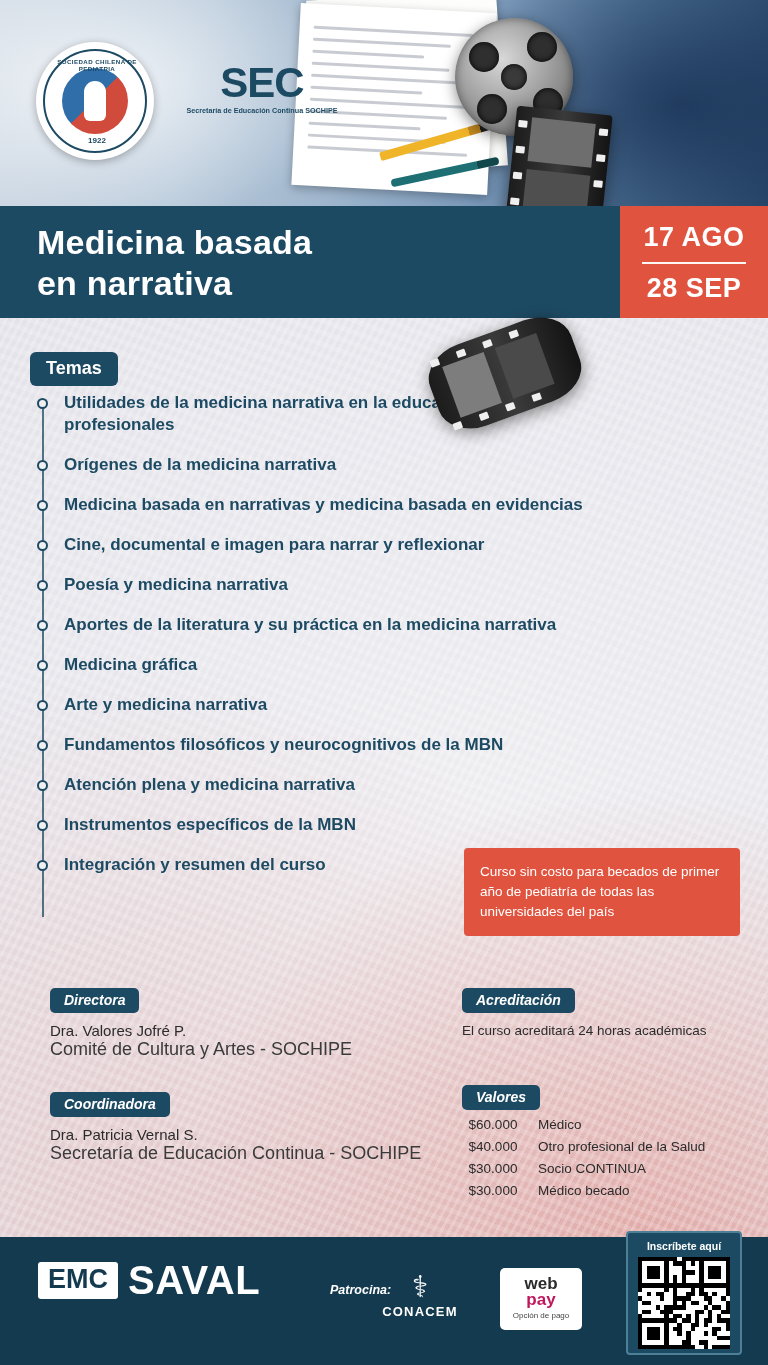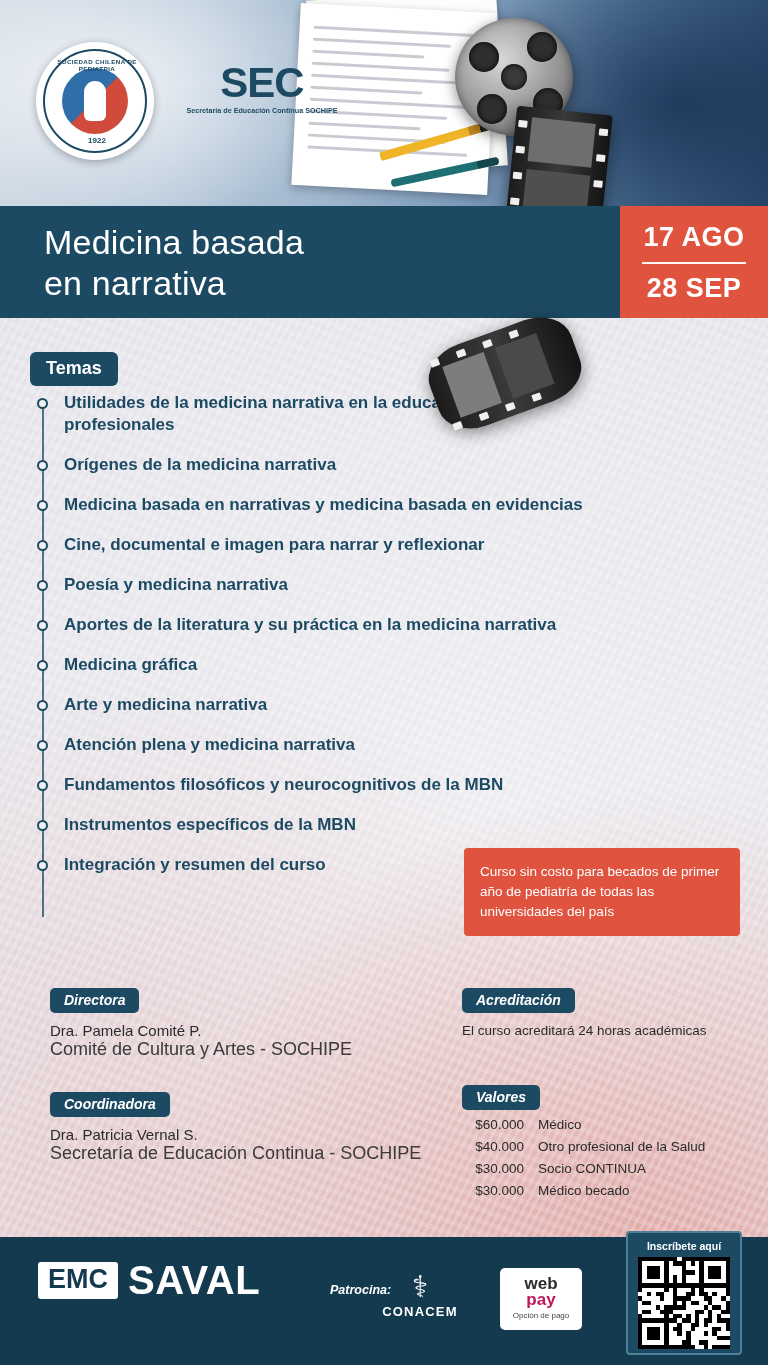--- a/index.html
+++ b/index.html
@@ -82,22 +82,22 @@
   .s1{ left:505px; top:110px; width:96px; height:230px; transform:rotate(6deg); border-radius:4px; }
   .s2{ left:430px; top:330px; width:150px; height:86px; transform:rotate(-20deg); border-radius:40px/30px; }
   .perf{ position:absolute; width:9px; height:7px; background:#efefef; border-radius:1px; }
 
   
   .titlebar{
     position:absolute; top:206px; left:0; width:768px; height:112px;
     background:#1d4a63;
   }
   .title{
-    position:absolute; left:44px; top:222px; width:420px;
-    color:#fff; font-weight:normal; font-size:34px; line-height:41px;
+    position:absolute; left:37px; top:222px; width:420px;
+    color:#fff; font-weight:bold; font-size:34px; line-height:41px;
     letter-spacing:.2px;
   }
   .dates{
     position:absolute; right:0; top:206px; width:148px; height:112px;
     background:#e0533f; color:#fff; text-align:center;
   }
   .dates .d1, .dates .d2{ font-weight:bold; font-size:27px; letter-spacing:.5px; }
   .dates .d1{ padding-top:16px; }
   .dates .sep{ width:104px; height:2px; background:#fff; margin:9px auto; opacity:.95; }
 
@@ -130,21 +130,21 @@
   }
   .blk{ position:absolute; }
   .blk .name{ color:#2b2b2b; font-size:15px; margin-top:9px; }
   .blk .sub{ color:#3a3a3a; font-size:18px; margin-top:0; }
   .b-dir{ left:50px; top:988px; }
   .b-coor{ left:50px; top:1092px; }
   .b-acr{ left:462px; top:988px; }
   .b-val{ left:462px; top:1085px; }
   .acr-txt{ color:#2b2b2b; font-size:13.5px; margin-top:10px; }
   .val-row{ display:flex; gap:14px; font-size:13.5px; color:#2b2b2b; margin-top:7px; }
-  .val-row .price{ width:62px; text-align:right; }
+  .val-row .price{ width:62px; text-align:center; }
 
   
   .footer{
     position:absolute; left:0; bottom:0; width:768px; height:128px; background:#143a4f;
   }
   .emc{ position:absolute; left:38px; top:1258px; color:#fff; }
   .emc .row1{ display:flex; align-items:center; }
   .emc .badge{
     background:#fff; color:#143a4f; font-weight:bold; font-size:27px;
     padding:2px 10px 4px; border-radius:3px; letter-spacing:0px;
@@ -293,31 +293,31 @@
   <div class="rail"></div>
   <div class="topics">
     <div class="topic"><span class="dot"></span><span class="txt" style="display:inline-block;max-width:440px;">Utilidades de la medicina narrativa en la educación de profesionales</span></div>
     <div class="topic"><span class="dot"></span><span class="txt">Orígenes de la medicina narrativa</span></div>
     <div class="topic"><span class="dot"></span><span class="txt">Medicina basada en narrativas y medicina basada en evidencias</span></div>
     <div class="topic"><span class="dot"></span><span class="txt">Cine, documental e imagen para narrar y reflexionar</span></div>
     <div class="topic"><span class="dot"></span><span class="txt">Poesía y medicina narrativa</span></div>
     <div class="topic"><span class="dot"></span><span class="txt">Aportes de la literatura y su práctica en la medicina narrativa</span></div>
     <div class="topic"><span class="dot"></span><span class="txt">Medicina gráfica</span></div>
     <div class="topic"><span class="dot"></span><span class="txt">Arte y medicina narrativa</span></div>
+    <div class="topic"><span class="dot"></span><span class="txt">Fundamentos filosóficos y neurocognitivos de la MBN</span></div>
     <div class="topic"><span class="dot"></span><span class="txt">Atención plena y medicina narrativa</span></div>
-    <div class="topic"><span class="dot"></span><span class="txt">Fundamentos filosóficos y neurocognitivos de la MBN</span></div>
     <div class="topic"><span class="dot"></span><span class="txt">Instrumentos específicos de la MBN</span></div>
     <div class="topic"><span class="dot"></span><span class="txt">Integración y resumen del curso</span></div>
   </div>
 
   <div class="freebox">Curso sin costo para becados de primer año de pediatría de todas las universidades del país</div>
 
   <div class="blk b-dir">
     <span class="chip">Directora</span>
-    <div class="name">Dra. Pamela Comité P.</div>
+    <div class="name">Dra. Valores Jofré P.</div>
     <div class="sub">Comité de Cultura y Artes - SOCHIPE</div>
   </div>
 
   <div class="blk b-coor">
     <span class="chip">Coordinadora</span>
     <div class="name">Dra. Patricia Vernal S.</div>
     <div class="sub">Secretaría de Educación Continua - SOCHIPE</div>
   </div>
 
   <div class="blk b-acr">

